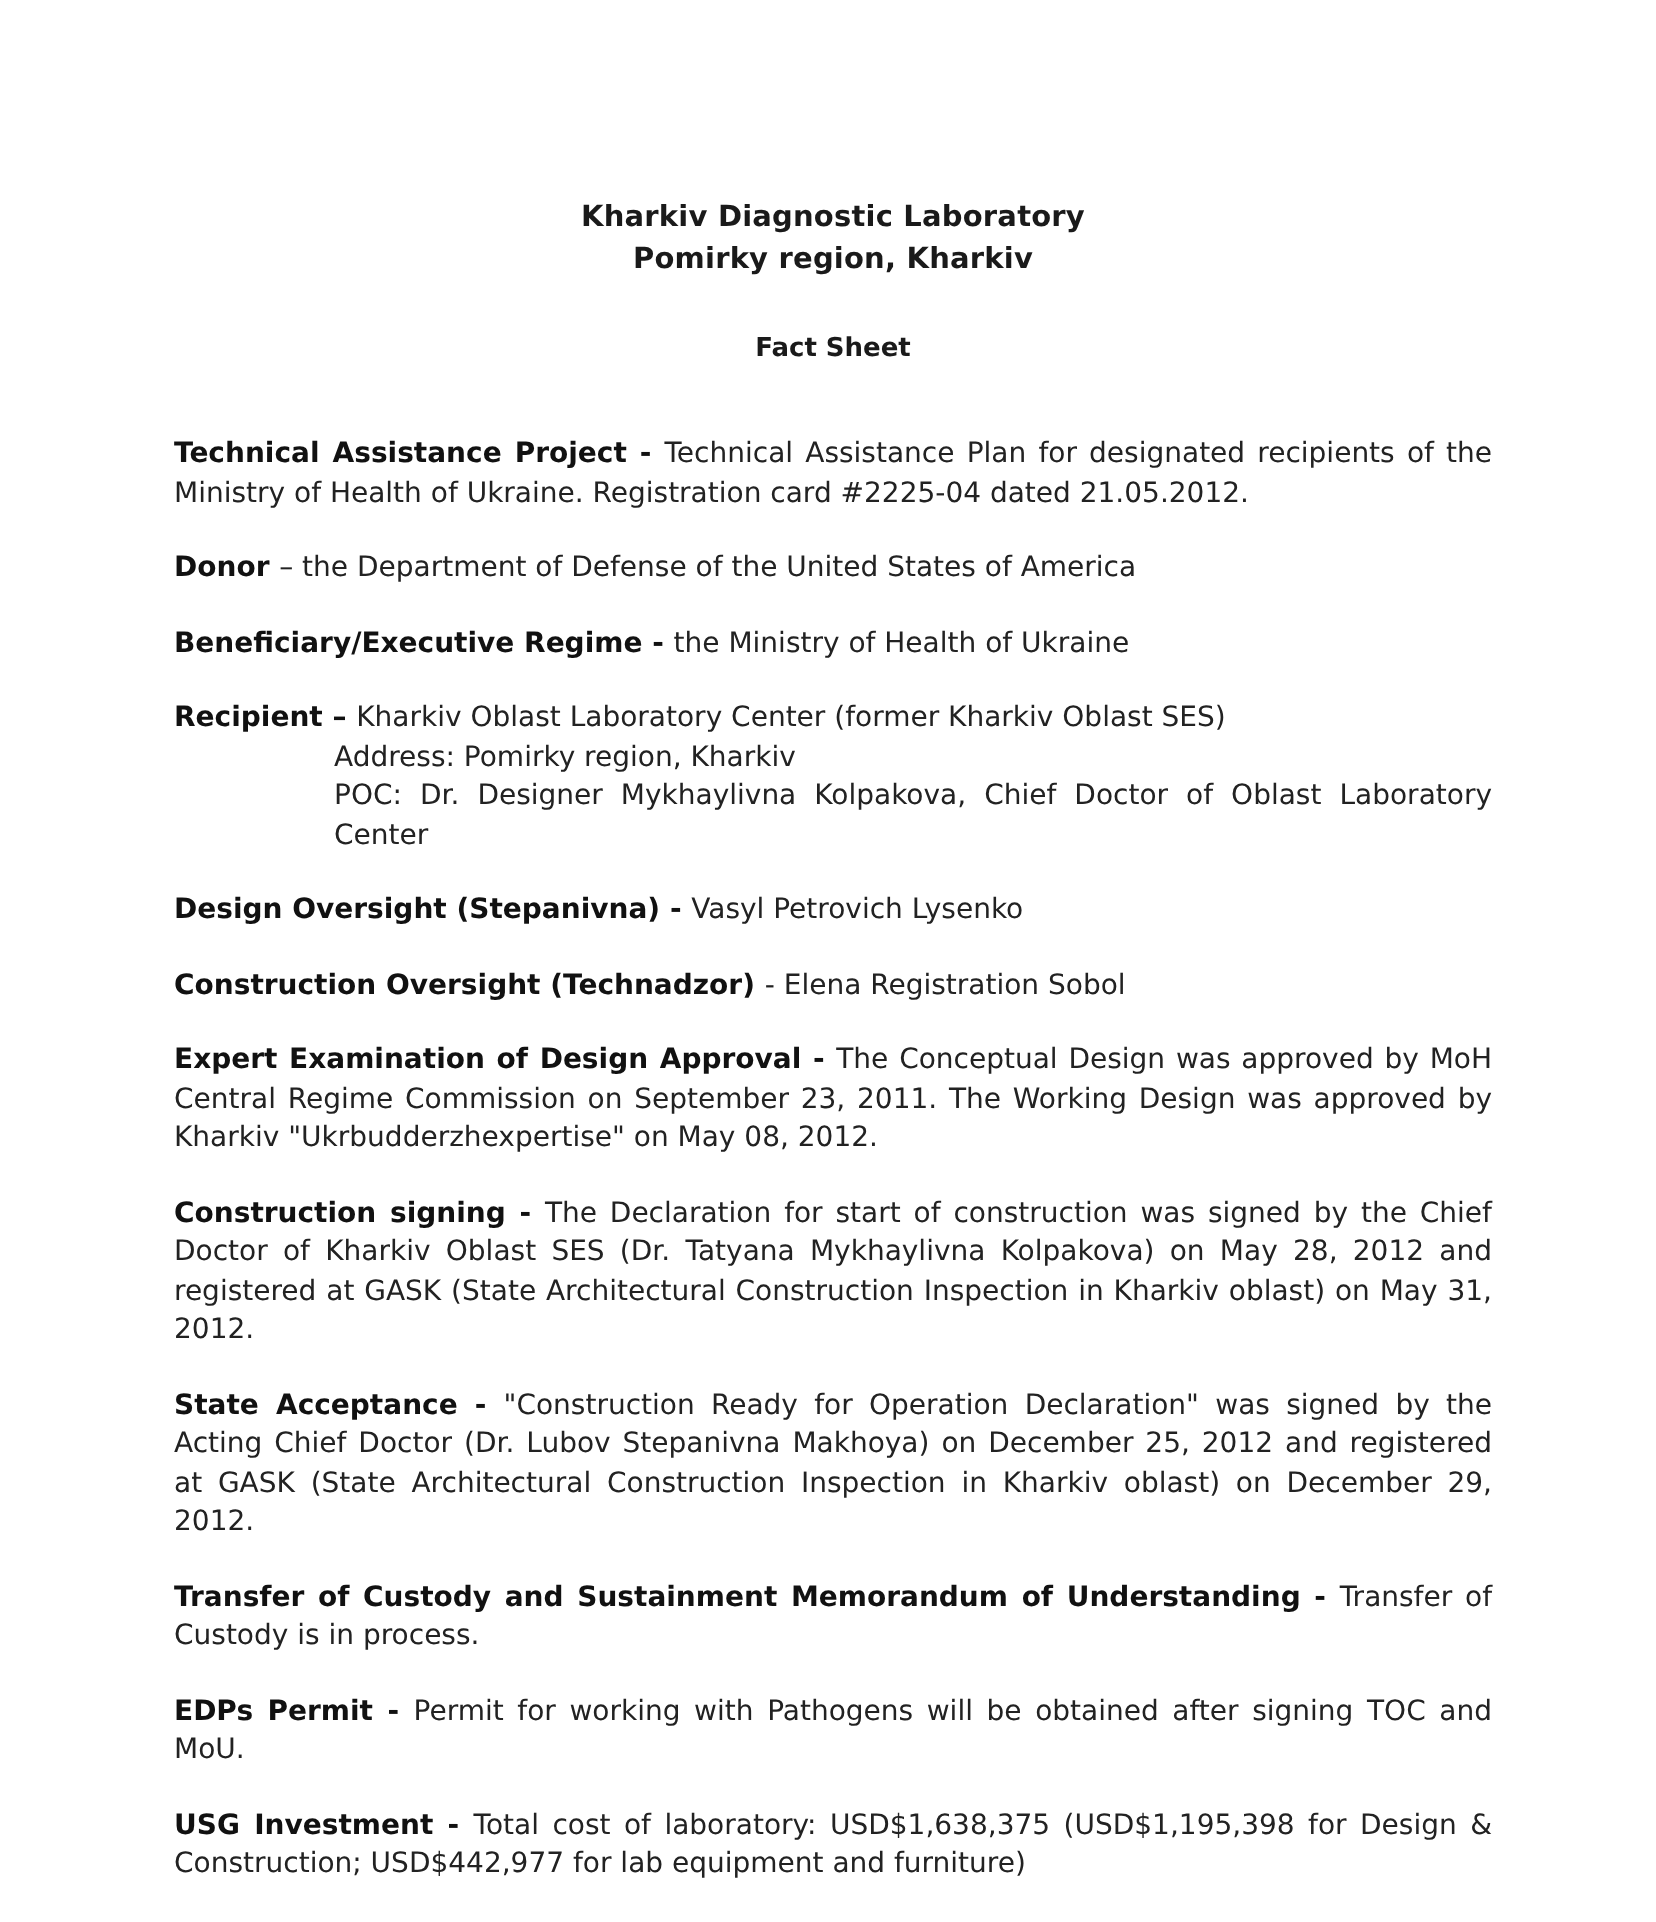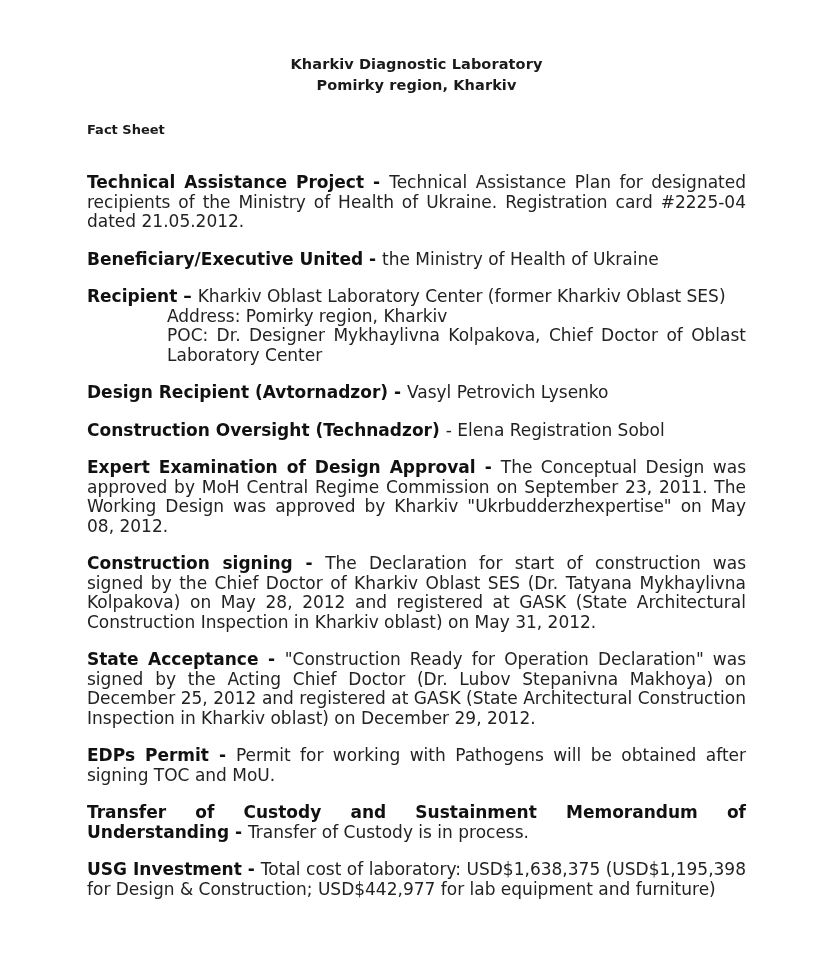--- a/index.html
+++ b/index.html
@@ -12,41 +12,43 @@
     height: 961px;
     font-family: "DejaVu Sans", sans-serif;
     color: #1a1a1a;
   }
   .page {
     width: 828px;
     height: 698px;
     box-sizing: border-box;
     padding: 48px 82px 20px 87px;
     position: relative;
+    margin-top: 45px;
   }
   .title-block {
     text-align: center;
     margin-top: 6px;
   }
   .title-line {
     font-weight: bold;
     font-size: 14.5px;
     line-height: 21px;
     letter-spacing: 0.1px;
   }
   .subtitle {
+    text-align: center;
     font-weight: bold;
     font-size: 13px;
     margin-top: 26px;
   }
   .body-block {
     margin-top: 36px;
   }
   p.para {
-    font-size: 17px;
+    font-size: 14px;
     line-height: 19.5px;
     margin: 0 0 18px 0;
     text-align: justify;
     text-justify: inter-word;
     color: #222222;
   }
   p.para:last-child {
     margin-bottom: 0;
   }
   .lbl {
@@ -72,58 +74,61 @@
   </div>
 
   <div class="subtitle">Fact Sheet</div>
 
   <div class="body-block">
 
     <p class="para">
       <span class="lbl">Technical Assistance Project - </span><span>Technical Assistance Plan for designated recipients of the Ministry of Health of Ukraine. Registration card #2225-04 dated 21.05.2012.</span>
     </p>
 
+    <p class="para nojust">
+      <span class="lbl">Donor </span><span>– the Department of Defense of the United States of America</span>
+    </p>
 
     <p class="para nojust">
-      <span class="lbl">Beneficiary/Executive United - </span><span>the Ministry of Health of Ukraine</span>
+      <span class="lbl">Beneficiary/Executive Regime - </span><span>the Ministry of Health of Ukraine</span>
     </p>
 
     <p class="para nojust">
       <span class="lbl">Recipient – </span><span>Kharkiv Oblast Laboratory Center (former Kharkiv Oblast SES)</span>
       <span class="indent-line">Address: Pomirky region, Kharkiv</span>
       <span class="indent-line">POC: Dr. Designer Mykhaylivna Kolpakova, Chief Doctor of Oblast Laboratory Center</span>
     </p>
 
 
     <p class="para nojust">
-      <span class="lbl">Design Recipient (Avtornadzor) - </span><span>Vasyl Petrovich Lysenko</span>
+      <span class="lbl">Design Oversight (Stepanivna) - </span><span>Vasyl Petrovich Lysenko</span>
     </p>
 
     <p class="para nojust">
       <span class="lbl">Construction Oversight (Technadzor) </span><span>- Elena Registration Sobol</span>
     </p>
 
     <p class="para">
       <span class="lbl">Expert Examination of Design Approval - </span><span>The Conceptual Design was approved by MoH Central Regime Commission on September 23, 2011. The Working Design was approved by Kharkiv "Ukrbudderzhexpertise" on May 08, 2012.</span>
     </p>
 
     <p class="para">
       <span class="lbl">Construction signing - </span><span>The Declaration for start of construction was signed by the Chief Doctor of Kharkiv Oblast SES (Dr. Tatyana Mykhaylivna Kolpakova) on May 28, 2012 and registered at GASK (State Architectural Construction Inspection in Kharkiv oblast) on May 31, 2012.</span>
     </p>
 
     <p class="para">
       <span class="lbl">State Acceptance - </span><span>"Construction Ready for Operation Declaration" was signed by the Acting Chief Doctor (Dr. Lubov Stepanivna Makhoya) on December 25, 2012 and registered at GASK (State Architectural Construction Inspection in Kharkiv oblast) on December 29, 2012.</span>
     </p>
 
+    <p class="para">
+      <span class="lbl">Transfer of Custody and Sustainment Memorandum of Understanding - </span><span>Transfer of Custody is in process.</span>
+    </p>
+
     <p class="para nojust">
       <span class="lbl">EDPs Permit - </span><span>Permit for working with Pathogens will be obtained after signing TOC and MoU.</span>
-    </p>
-
-    <p class="para">
-      <span class="lbl">Transfer of Custody and Sustainment Memorandum of Understanding - </span><span>Transfer of Custody is in process.</span>
     </p>
 
     <p class="para nojust">
       <span class="lbl">USG Investment - </span><span>Total cost of laboratory: USD$1,638,375 (USD$1,195,398 for Design &amp; Construction; USD$442,977 for lab equipment and furniture)</span>
     </p>
 
   </div>
 </div>
 
 </body></html>

